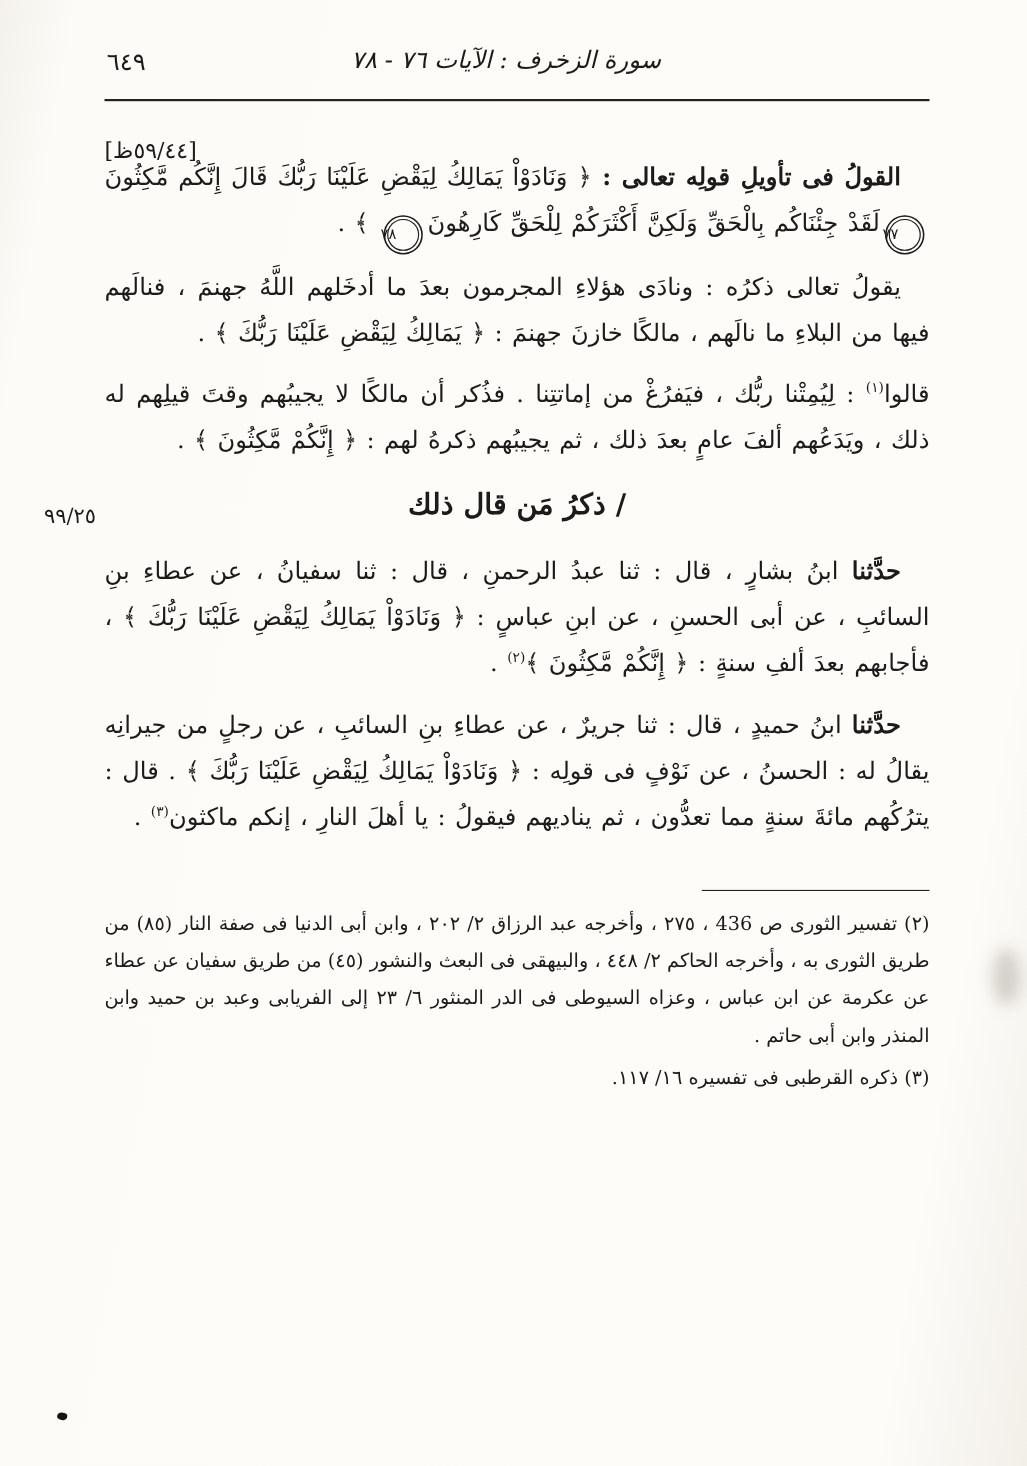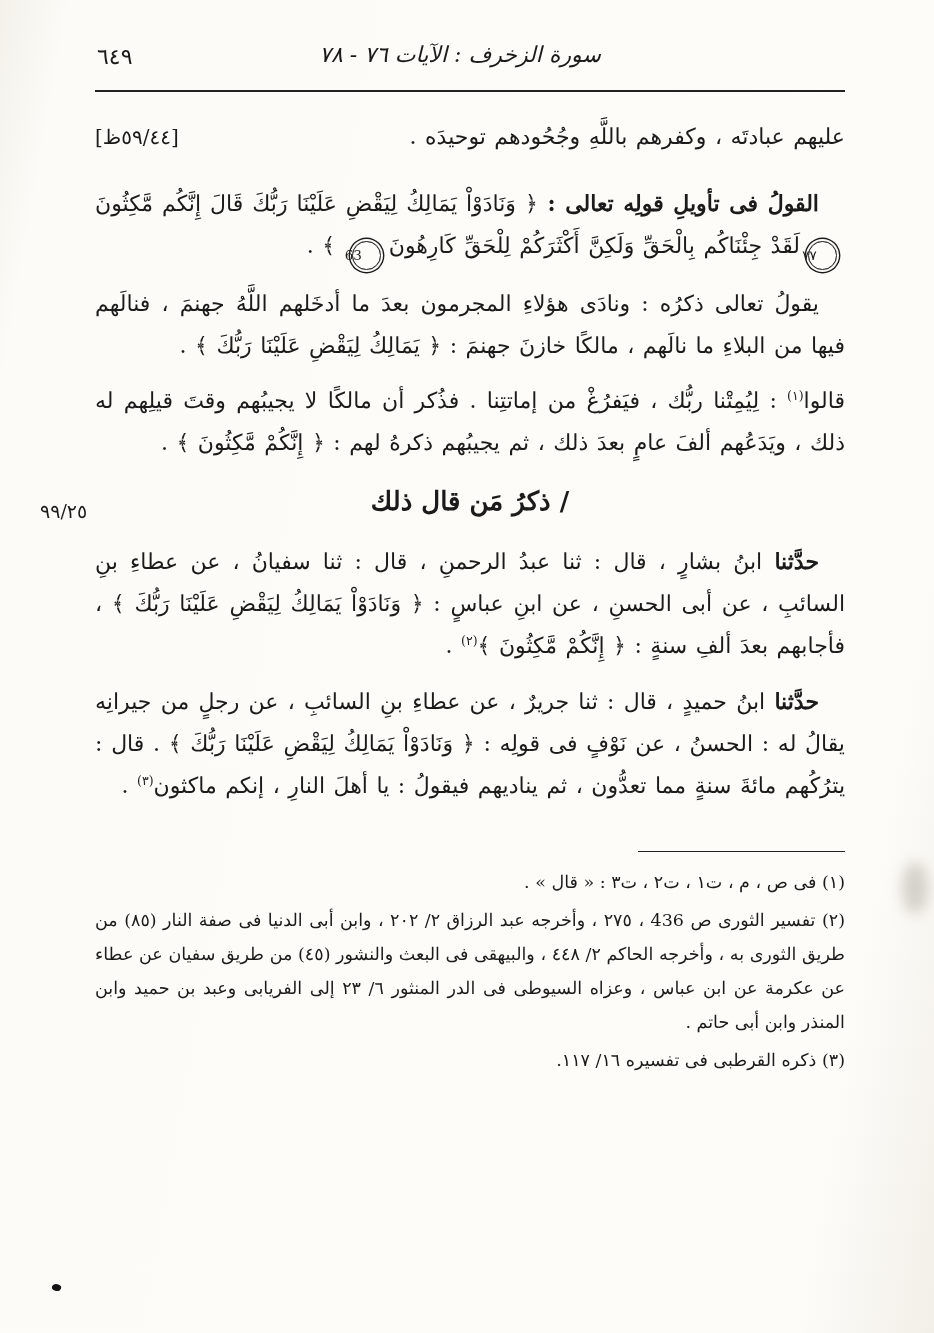--- a/index.html
+++ b/index.html
@@ -98,25 +98,24 @@
   <div class="page-header">
     <span class="page-num">٦٤٩</span>
     <span class="header-title">سورة الزخرف : الآيات ٧٦ - ٧٨</span>
   </div>
   <div class="header-rule"></div>
 
   <div class="page-body">
 
     <p class="para p1">
       <span class="folio">[٥٩/٤٤ظ]</span>
-      <span>عليهم عبادتَه ، وكفرهم باللَّهِ وجُحُودهم توحيدَه .</span>
     </p>
 
     <p class="para indent">
-      <span class="lead">القولُ فى تأويلِ قولِه تعالى : </span><span class="quran">﴿ وَنَادَوْاْ يَمَالِكُ لِيَقْضِ عَلَيْنَا رَبُّكَ قَالَ إِنَّكُم مَّكِثُونَ</span><span class="ayah-badge">٧٧</span><span class="quran">لَقَدْ جِئْنَاكُم بِالْحَقِّ وَلَكِنَّ أَكْثَرَكُمْ لِلْحَقِّ كَارِهُونَ</span><span class="ayah-badge">63</span>
+      <span class="lead">القولُ فى تأويلِ قولِه تعالى : </span><span class="quran">﴿ وَنَادَوْاْ يَمَالِكُ لِيَقْضِ عَلَيْنَا رَبُّكَ قَالَ إِنَّكُم مَّكِثُونَ</span><span class="ayah-badge">٧٧</span><span class="quran">لَقَدْ جِئْنَاكُم بِالْحَقِّ وَلَكِنَّ أَكْثَرَكُمْ لِلْحَقِّ كَارِهُونَ</span><span class="ayah-badge">٧٨</span>
       <span class="quran">﴾ .</span>
     </p>
 
     <p class="para indent">
       <span>يقولُ تعالى ذكرُه : ونادَى هؤلاءِ المجرمون بعدَ ما أدخَلهم اللَّهُ جهنمَ ، فنالَهم فيها من البلاءِ ما نالَهم ، مالكًا خازنَ جهنمَ : </span><span class="quran">﴿ يَمَالِكُ لِيَقْضِ عَلَيْنَا رَبُّكَ ﴾</span><span> .</span>
     </p>
 
     <p class="para">
       <span>قالوا</span><sup class="fn-ref">(١)</sup><span> : لِيُمِتْنا ربُّك ، فيَفرُغْ من إماتتِنا . فذُكر أن مالكًا لا يجيبُهم وقتَ قيلِهم له ذلك ، ويَدَعُهم ألفَ عامٍ بعدَ ذلك ، ثم يجيبُهم ذكرهُ لهم : </span><span class="quran">﴿ إِنَّكُمْ مَّكِثُونَ ﴾</span><span> .</span>
     </p>
@@ -130,21 +129,20 @@
       <span class="lead">حدَّثنا</span><span> ابنُ بشارٍ ، قال : ثنا عبدُ الرحمنِ ، قال : ثنا سفيانُ ، عن عطاءِ بنِ السائبِ ، عن أبى الحسنِ ، عن ابنِ عباسٍ : </span><span class="quran">﴿ وَنَادَوْاْ يَمَالِكُ لِيَقْضِ عَلَيْنَا رَبُّكَ ﴾</span><span> ، فأجابهم بعدَ ألفِ سنةٍ : </span><span class="quran">﴿ إِنَّكُمْ مَّكِثُونَ ﴾</span><sup class="fn-ref">(٢)</sup><span> .</span>
     </p>
 
     <p class="para indent">
       <span class="lead">حدَّثنا</span><span> ابنُ حميدٍ ، قال : ثنا جريرٌ ، عن عطاءِ بنِ السائبِ ، عن رجلٍ من جيرانِه يقالُ له : الحسنُ ، عن نَوْفٍ فى قولِه : </span><span class="quran">﴿ وَنَادَوْاْ يَمَالِكُ لِيَقْضِ عَلَيْنَا رَبُّكَ ﴾</span><span> . قال : يترُكُهم مائةَ سنةٍ مما تعدُّون ، ثم يناديهم فيقولُ : يا أهلَ النارِ ، إنكم ماكثون</span><sup class="fn-ref">(٣)</sup><span> .</span>
     </p>
 
 
     <div class="footnotes">
       <div class="fn-rule"></div>
-      <p class="fn">(١) فى ص ، م ، ت١ ، ت٢ ، ت٣ : « قال » .</p>
       <p class="fn">(٢) تفسير الثورى ص 436 ، ٢٧٥ ، وأخرجه عبد الرزاق ٢/ ٢٠٢ ، وابن أبى الدنيا فى صفة النار (٨٥) من طريق الثورى به ، وأخرجه الحاكم ٢/ ٤٤٨ ، والبيهقى فى البعث والنشور (٤٥) من طريق سفيان عن عطاء عن عكرمة عن ابن عباس ، وعزاه السيوطى فى الدر المنثور ٦/ ٢٣ إلى الفريابى وعبد بن حميد وابن المنذر وابن أبى حاتم .</p>
       <p class="fn">(٣) ذكره القرطبى فى تفسيره ١٦/ ١١٧.</p>
     </div>
 
   </div>
 
   <div class="speck"></div>
   <div class="smudge"></div>
 
 </div>

